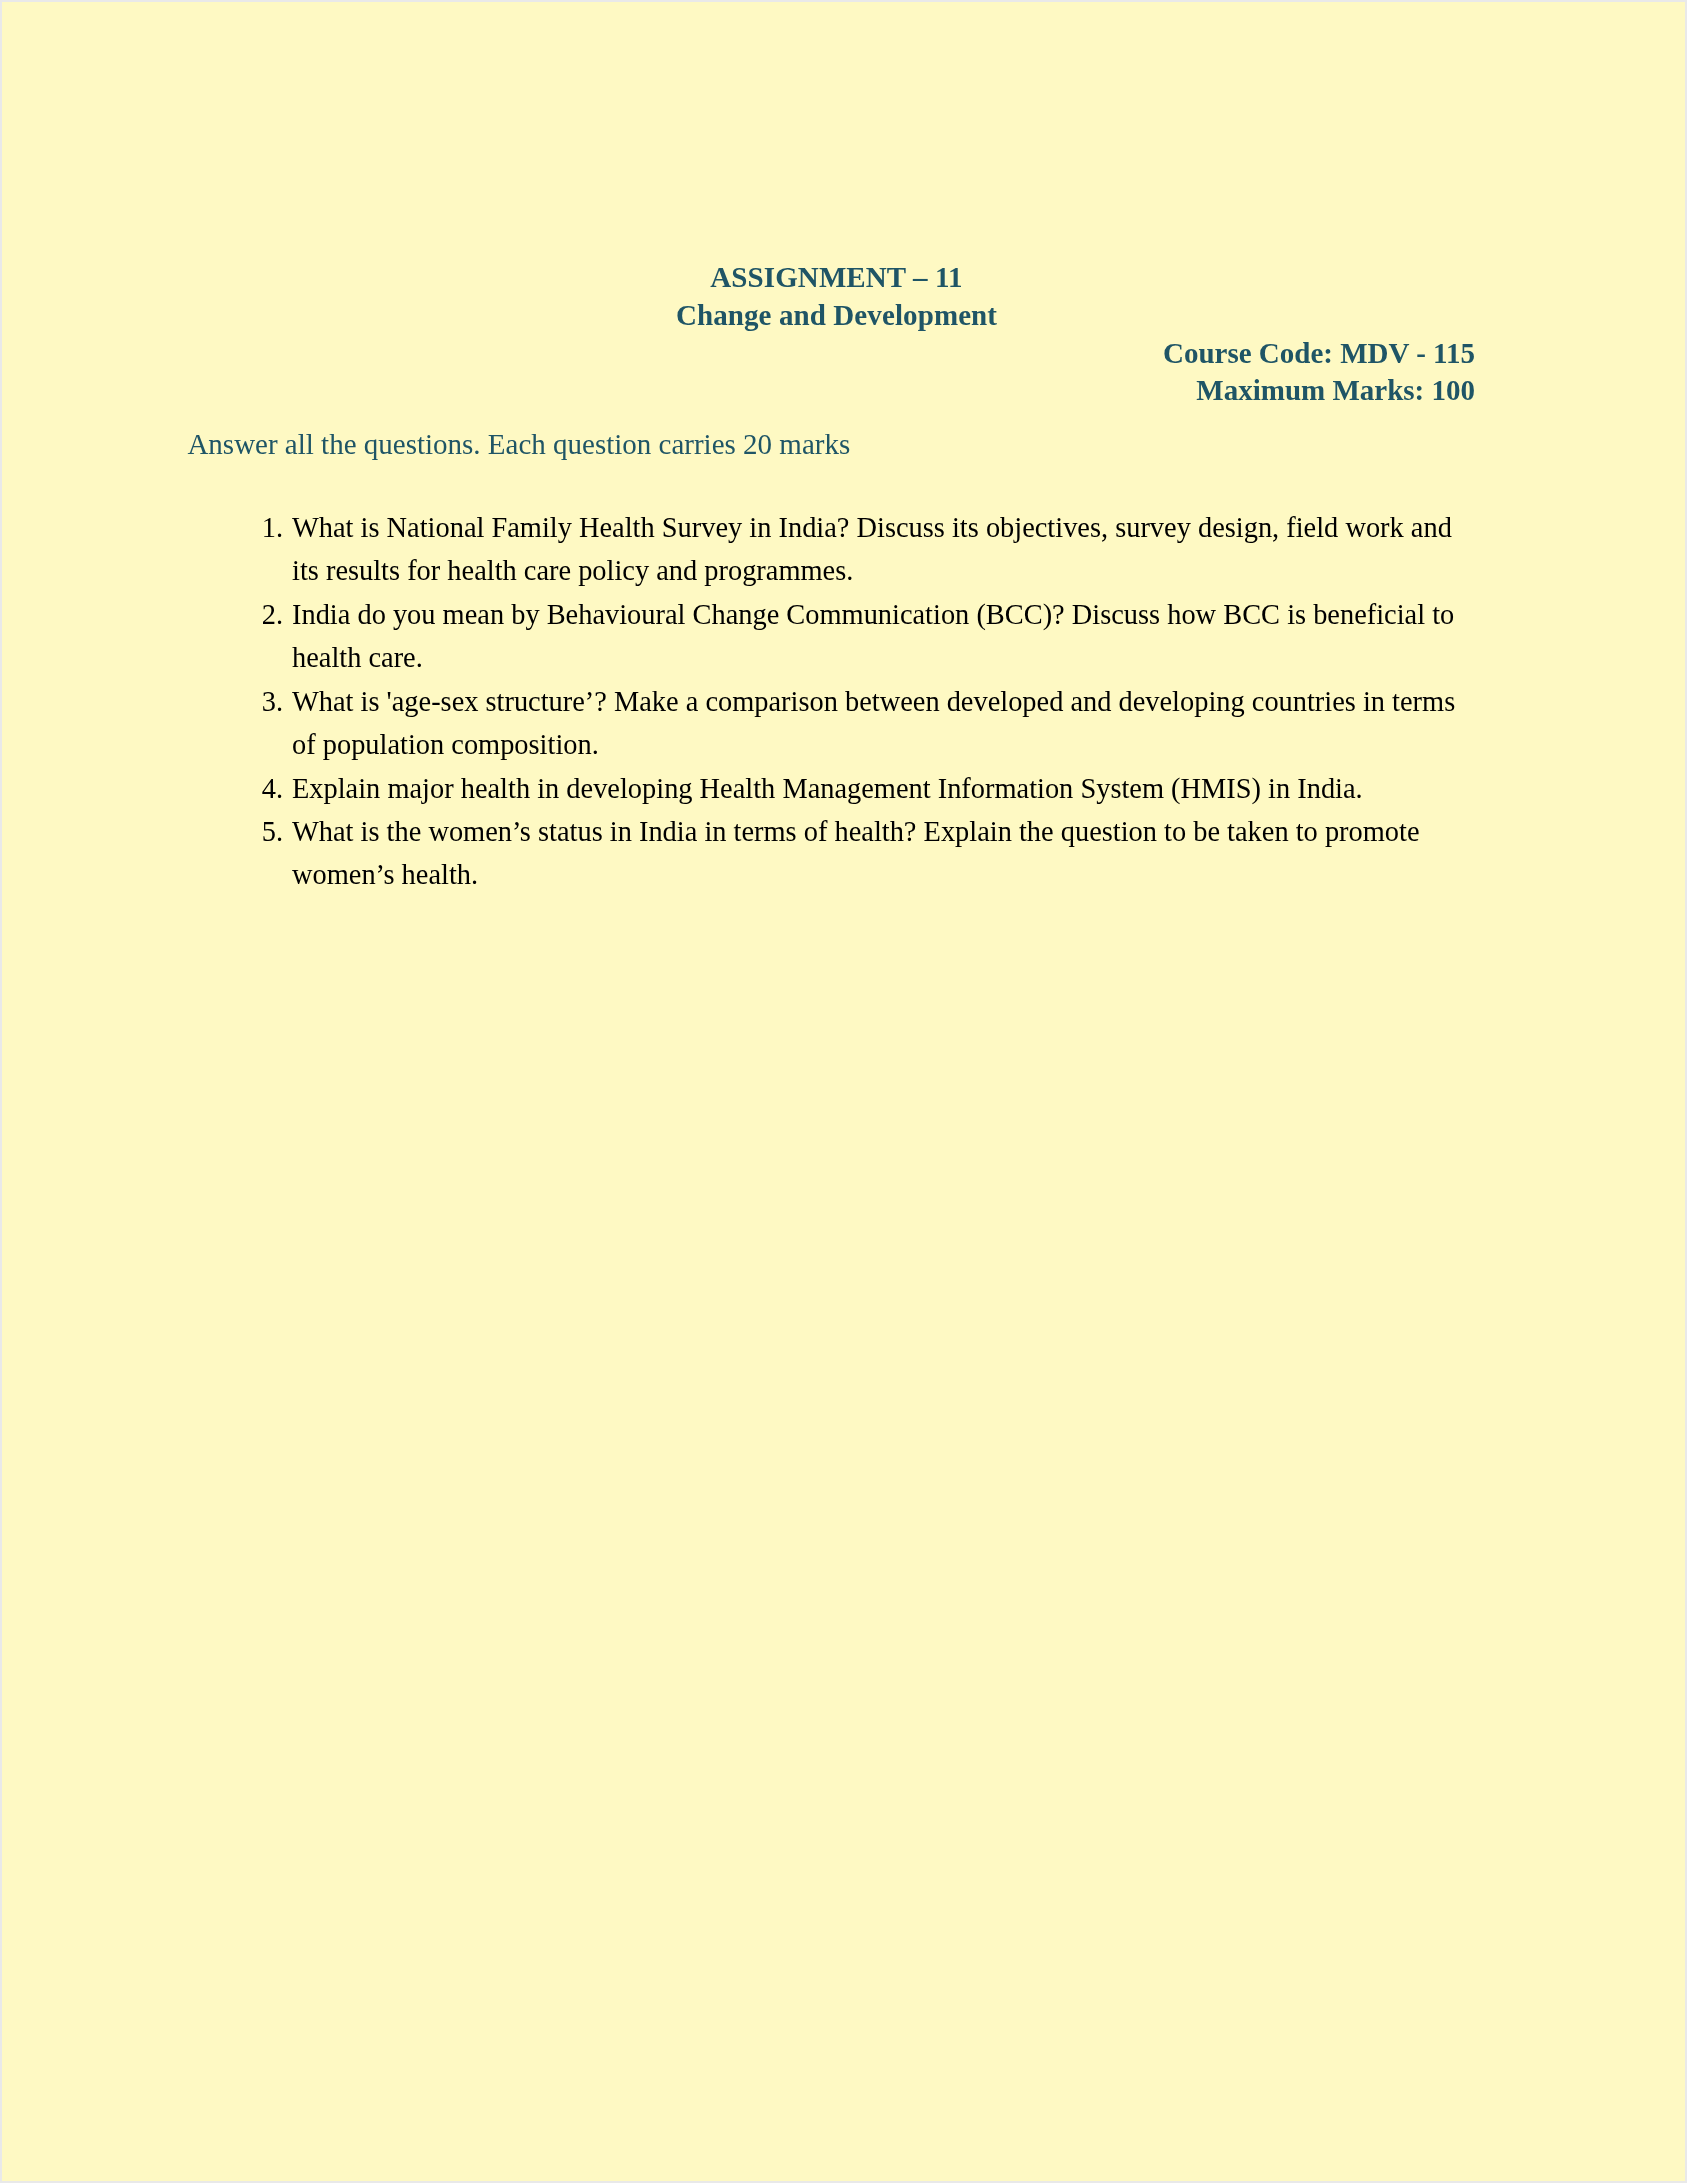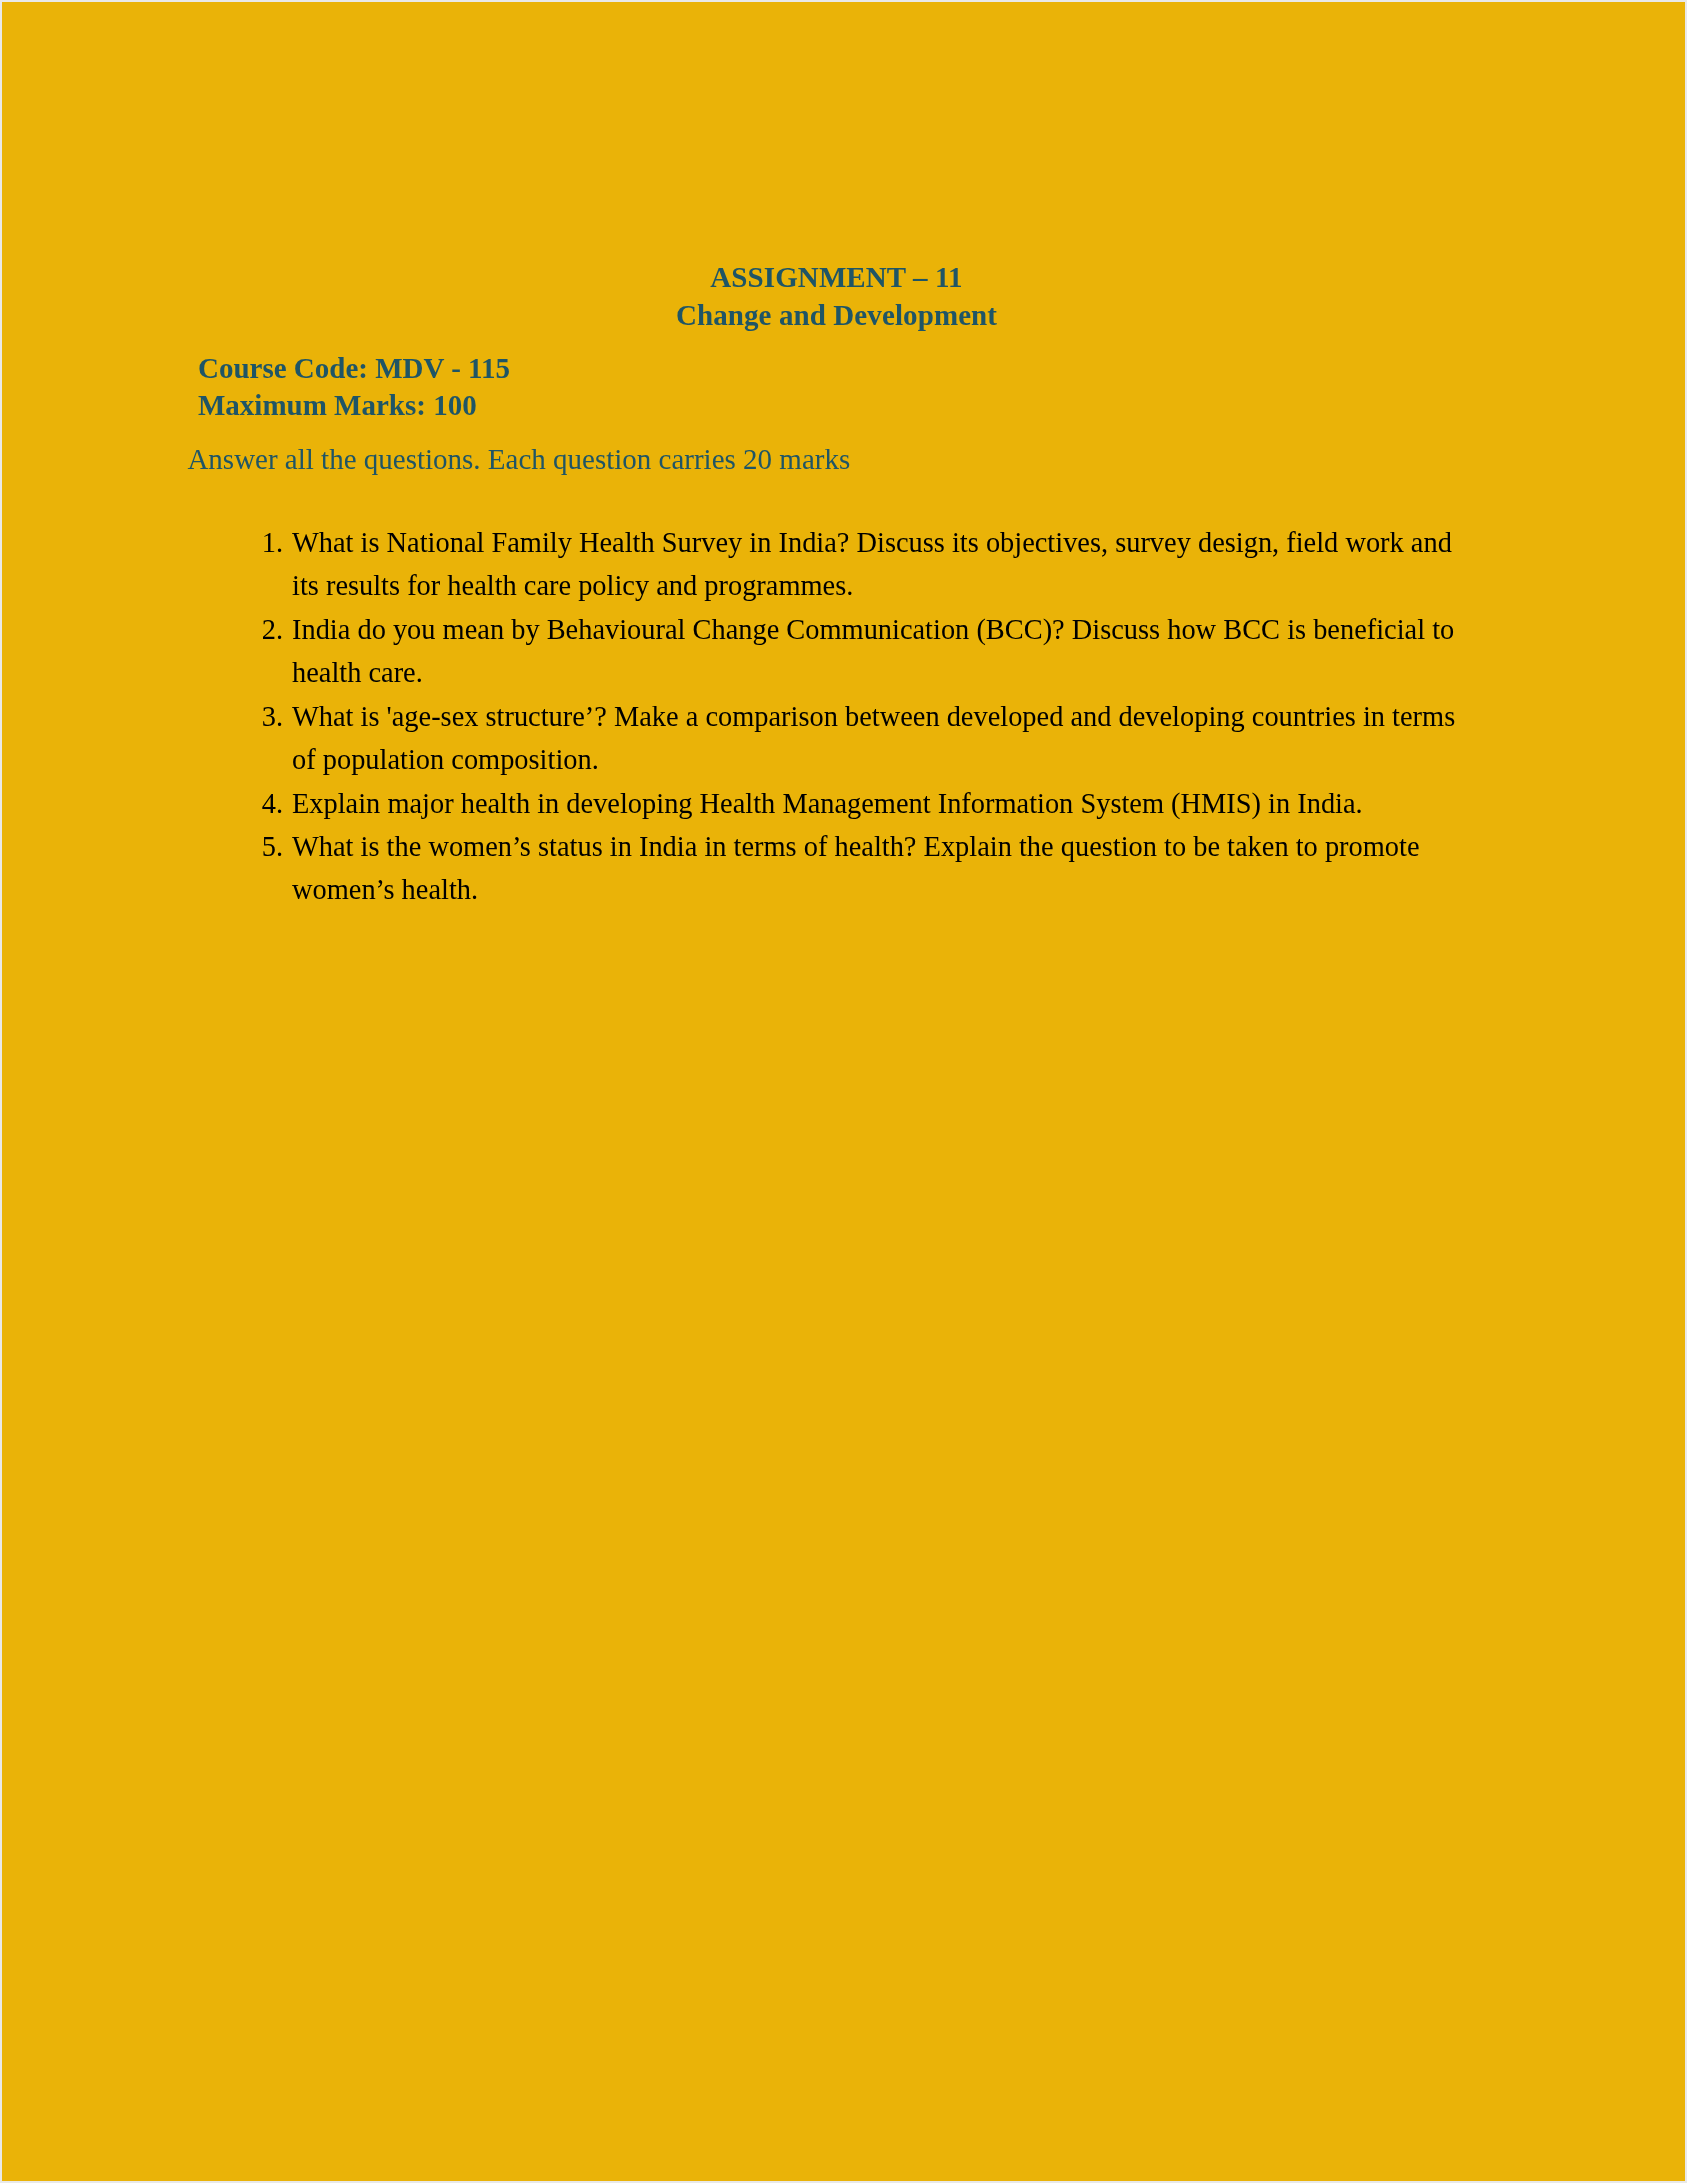--- a/index.html
+++ b/index.html
@@ -12,21 +12,21 @@
     height: 2183px;
     font-family: "Liberation Serif", "DejaVu Serif", serif;
     -webkit-font-smoothing: antialiased;
   }
 
   .page {
     position: relative;
     box-sizing: border-box;
     width: 1687px;
     height: 2183px;
-    background: #eab308;
+    background: #fef9c3;
     border: 2px solid #e9e9e9;
     overflow: hidden;
   }
 
   .content {
     position: absolute;
     left: 196px;
     top: 257px;
     width: 1277px;
   }
@@ -37,22 +37,22 @@
     color: #1f5566;
     font-weight: bold;
     font-size: 29px;
     line-height: 1.30;
     letter-spacing: 0.1px;
   }
   .title-line-1 { display: block; }
   .title-line-2 { display: block; }
 
   .meta-block {
-    margin-top: 16px;
-    text-align: left;
+    margin-top: 1px;
+    text-align: right;
     color: #1f5566;
     font-weight: bold;
     font-size: 29px;
     line-height: 1.28;
   }
   .meta-line { display: block; }
 
   .instruction {
     margin-top: 16px;
     text-align: left;

